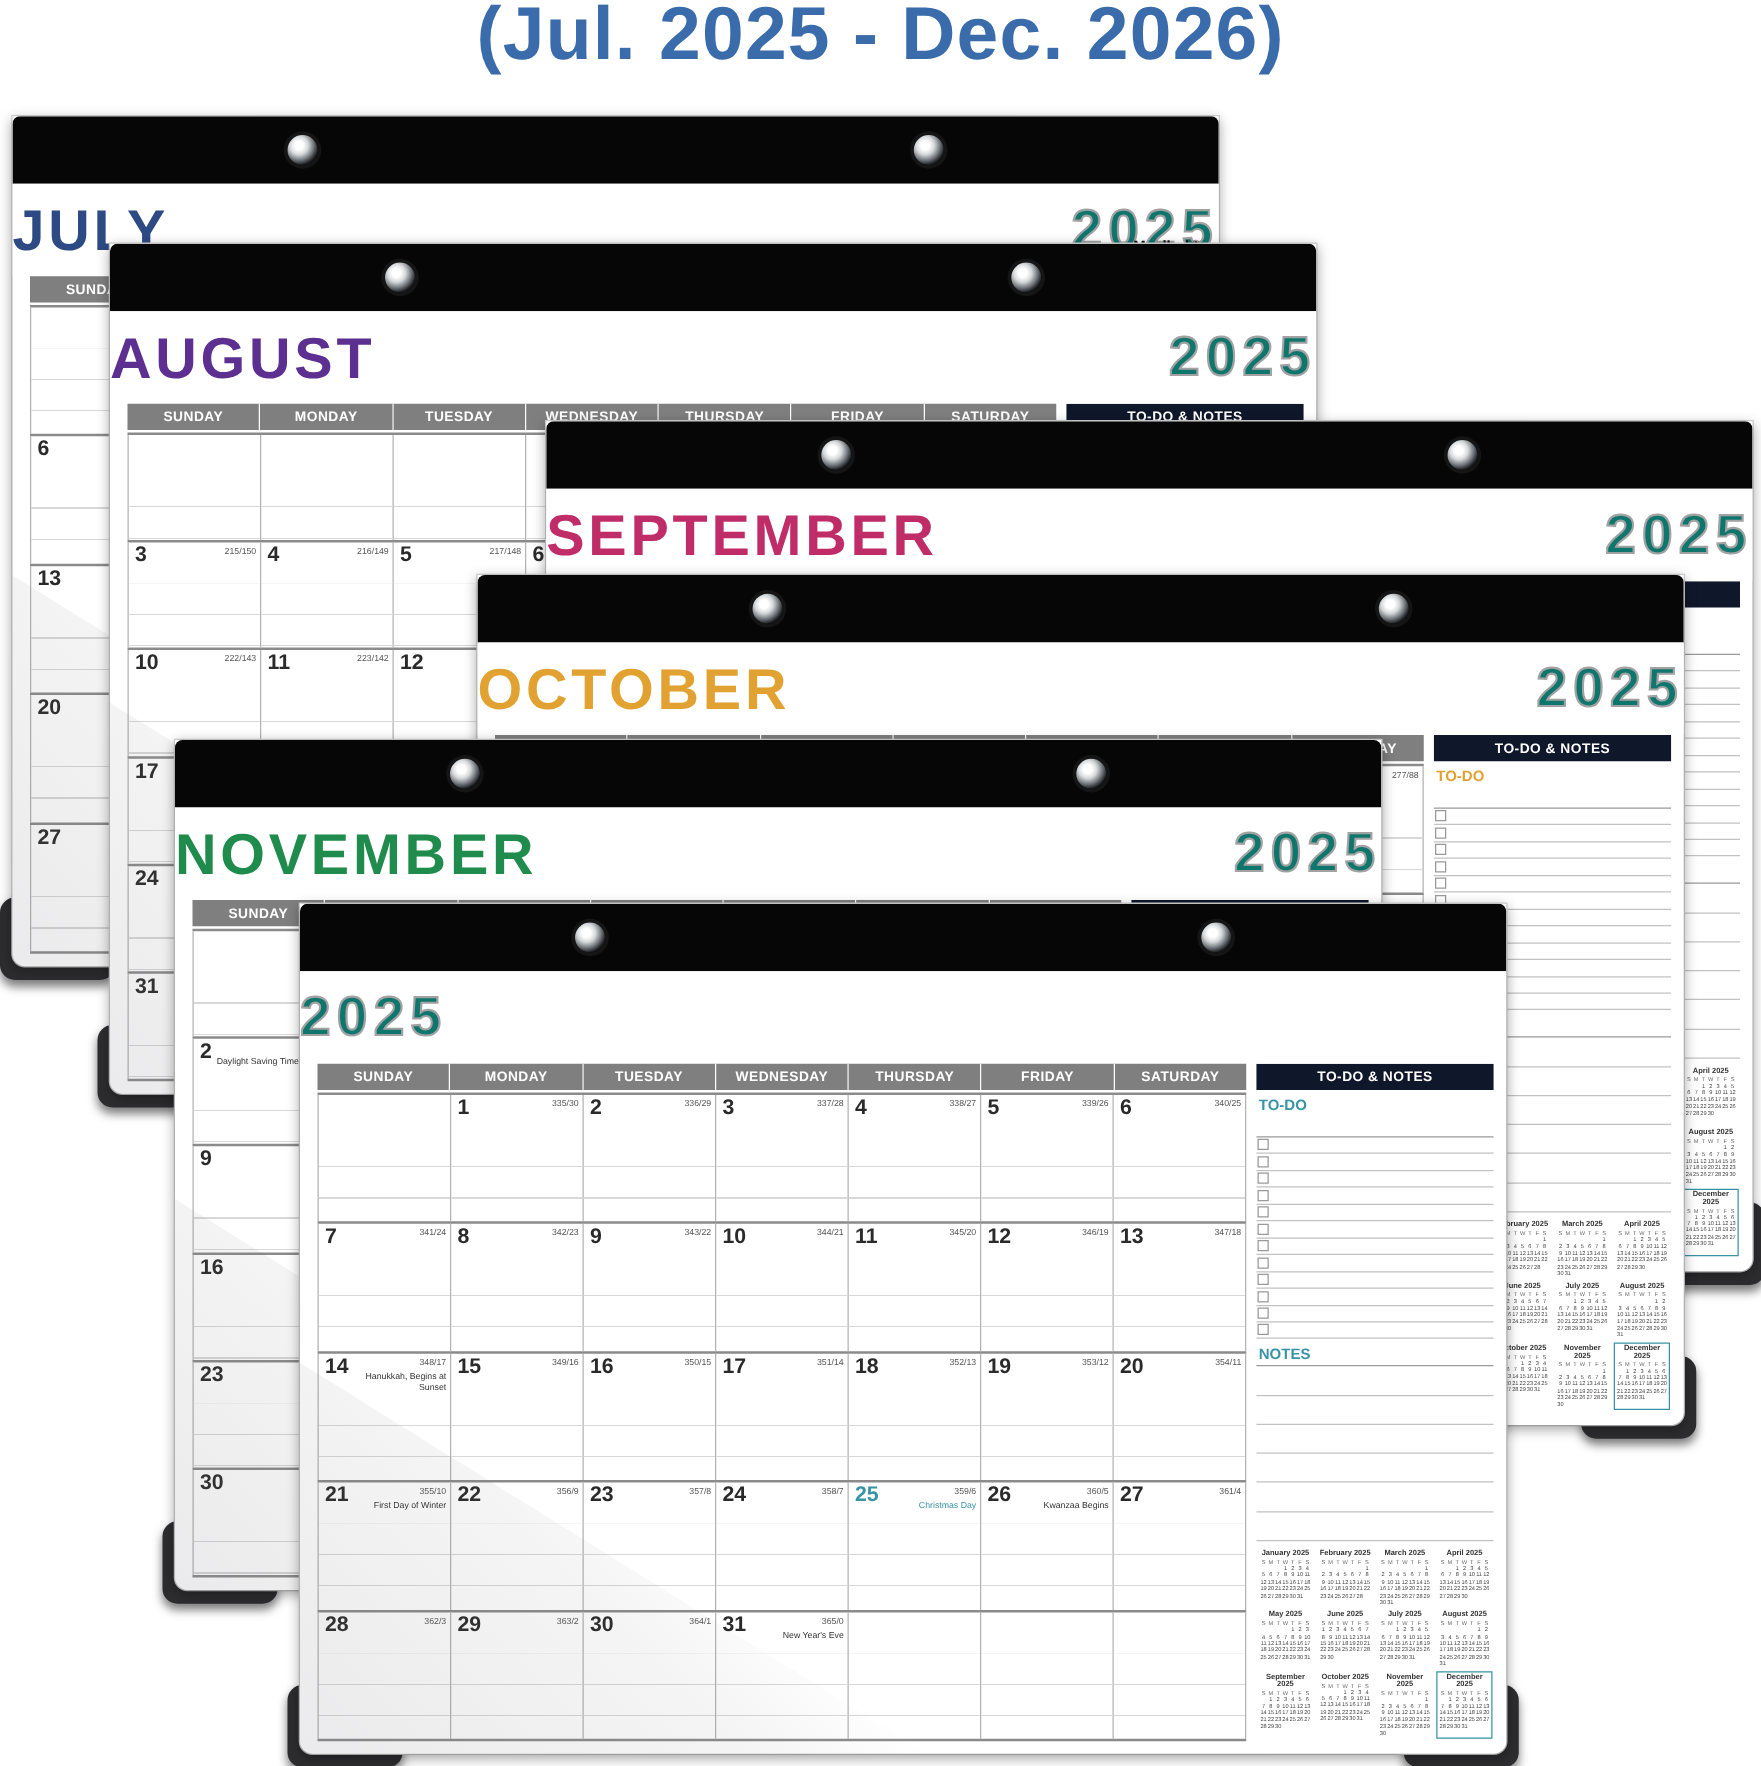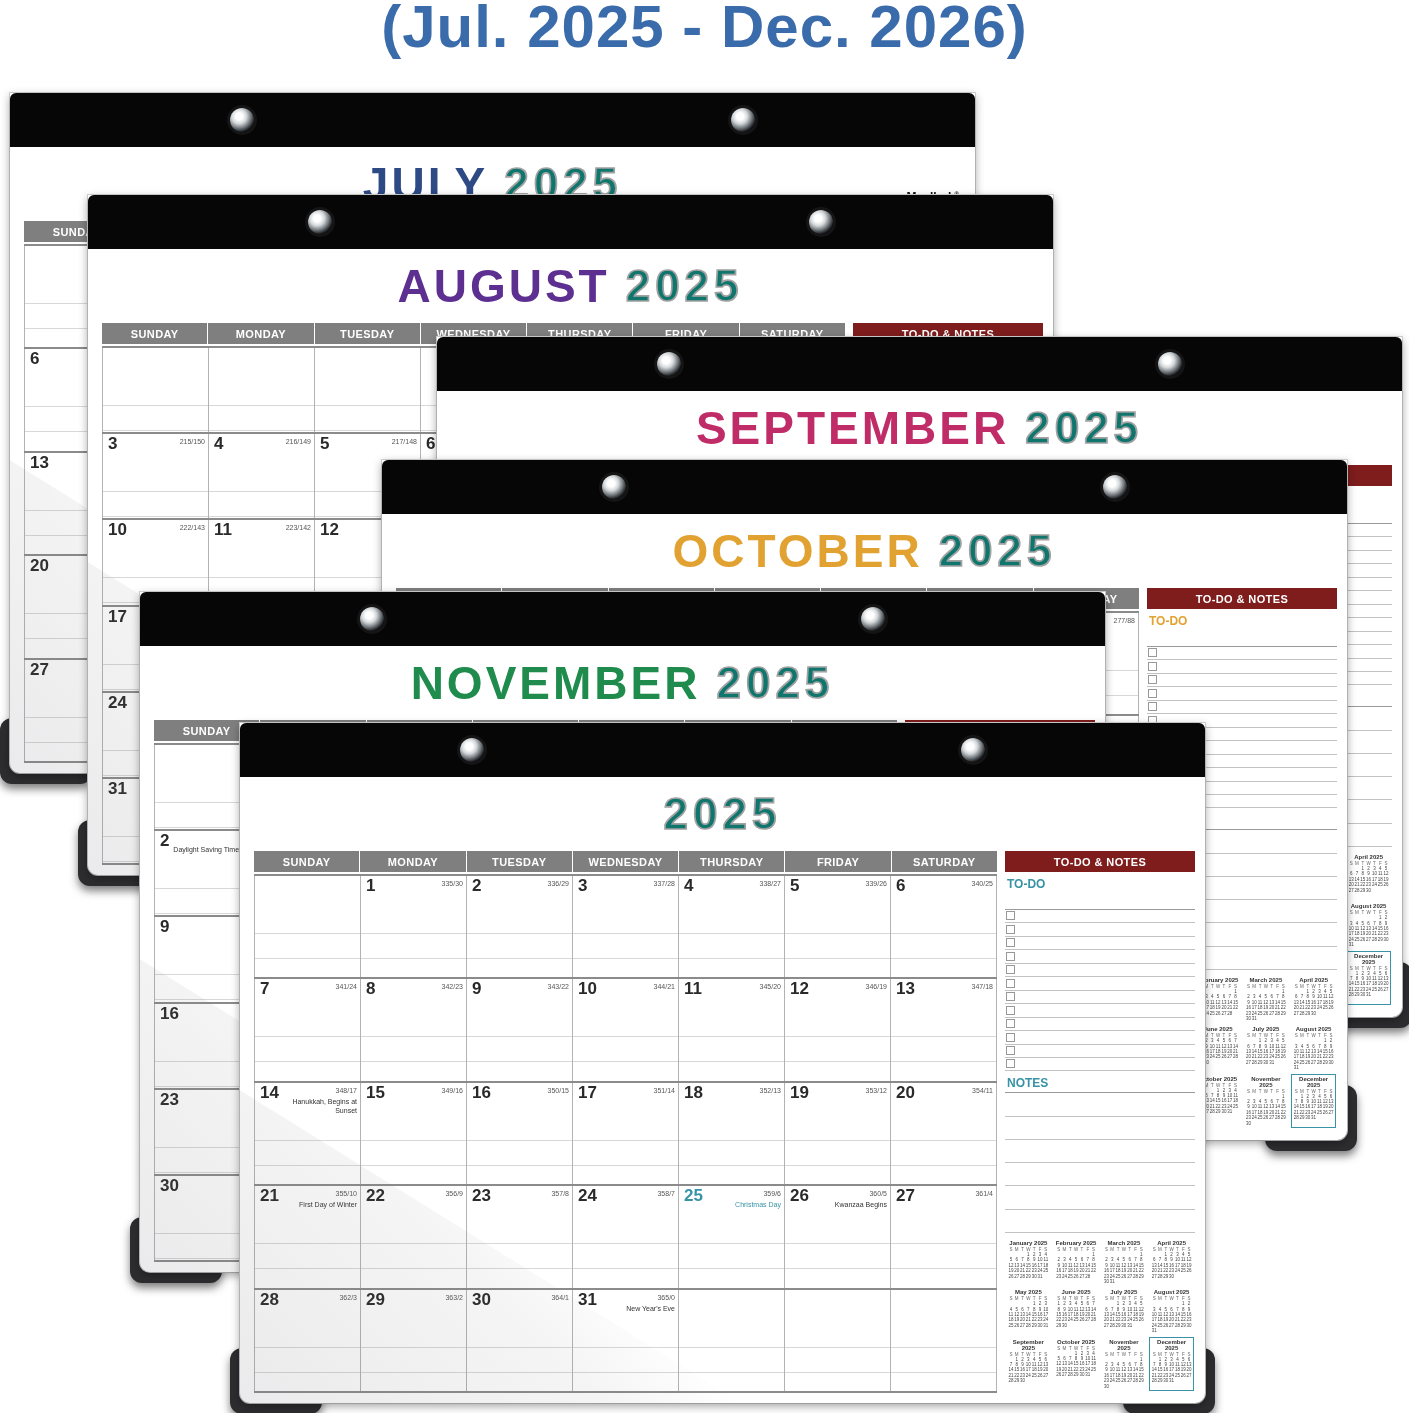--- a/index.html
+++ b/index.html
@@ -20,21 +20,21 @@
   .corner.bl{left:-10px;bottom:-11px}
   .corner.br{right:-10px;bottom:-11px}
   .paper{position:absolute;inset:0;background:#fff;border-radius:0 0 10px 10px;
     box-shadow:0 3px 10px rgba(0,0,0,.38),0 0 0 1px #d6d6d6;overflow:hidden;}
   .binding{position:absolute;left:0;right:0;top:0;height:54px;background:#060606;border-radius:6px 6px 0 0;}
   .grommet{position:absolute;top:15px;width:24px;height:24px;border-radius:50%;
     background:radial-gradient(circle at 38% 35%,#ffffff 0 16%,#d4d8da 34%,#70767b 55%,#141619 74%);
     box-shadow:0 0 0 3px #151515;}
   .g1{left:calc(24% - 12px)} .g2{left:calc(76% - 12px)}
   .titlerow{position:absolute;top:54px;left:0;right:0;height:74px;display:flex;
-    align-items:center;justify-content:center;gap:16px;background:#fff;}
+    align-items:center;justify-content:space-between;gap:16px;background:#fff;}
   .mname{font-size:46px;font-weight:bold;letter-spacing:3px;}
   .myear{font-size:44px;font-weight:bold;letter-spacing:5px;color:#0f766e;-webkit-text-stroke:1.7px #a2a2a2;}
   .logo{position:absolute;right:16px;bottom:10px;text-align:right;line-height:1.1;}
   .logo1{font-size:12px;font-weight:bold;color:#111;}
   .logo1 sup{font-size:6px;}
   .logo2{font-size:6px;color:#888;}
   
   .pbody{position:absolute;top:128px;left:14px;right:10px;bottom:10px;display:flex;gap:8px;}
   .grid{flex:1 1 auto;display:flex;flex-direction:column;min-width:0;}
   .daybar{display:flex;height:21px;flex:0 0 auto;}
@@ -47,21 +47,21 @@
   .cell:first-child{border-left:1px solid #b3b3b3;}
   .celltop{display:flex;justify-content:space-between;align-items:flex-start;position:relative;z-index:2;}
   .dnum{font-size:17px;font-weight:bold;color:#2a2a2a;line-height:1.05;}
   .jnum{font-size:7px;color:#555;margin-top:3px;}
   .note{position:absolute;top:14px;right:3px;font-size:7px;color:#333;text-align:right;
     line-height:1.3;max-width:82%;z-index:2;}
   .rules{position:absolute;left:0;right:0;top:33px;bottom:0;z-index:1;
     background:repeating-linear-gradient(to bottom,transparent 0 24px,#d8d8d8 24px 25px);}
   
   .panel{flex:0 0 190px;display:flex;flex-direction:column;overflow:hidden;}
-  .panelhead{height:21px;flex:0 0 auto;background:#7f1d1d;color:#fff;font-size:11px;font-weight:bold;
+  .panelhead{height:21px;flex:0 0 auto;background:#0f172a;color:#fff;font-size:11px;font-weight:bold;
     display:flex;align-items:center;justify-content:center;letter-spacing:.4px;margin-bottom:5px;}
   .todolabel{font-size:12px;font-weight:bold;border-bottom:1.5px solid #9a9a9a;padding:0 2px 18px;}
   .todorow{height:14px;border-bottom:1px solid #c2c2c2;display:flex;align-items:flex-end;}
   .cbox{width:7px;height:7px;border:1px solid #999;margin:0 0 2px 1px;background:#fff;}
   .noteslabel{font-size:12px;font-weight:bold;margin-top:5px;border-bottom:1.5px solid #9a9a9a;padding:0 2px 2px;}
   .noterow{height:25px;border-bottom:1px solid #c2c2c2;}
   .minical{margin-top:auto;display:grid;grid-template-columns:repeat(4,1fr);gap:3px 5px;padding:6px 2px 3px;}
   .mmt{font-size:6px;font-weight:bold;text-align:center;margin-bottom:1px;color:#333;}
   .mmd,.mmg{display:grid;grid-template-columns:repeat(7,1fr);text-align:center;}
   .mmd span{font-size:4.5px;color:#666;}

